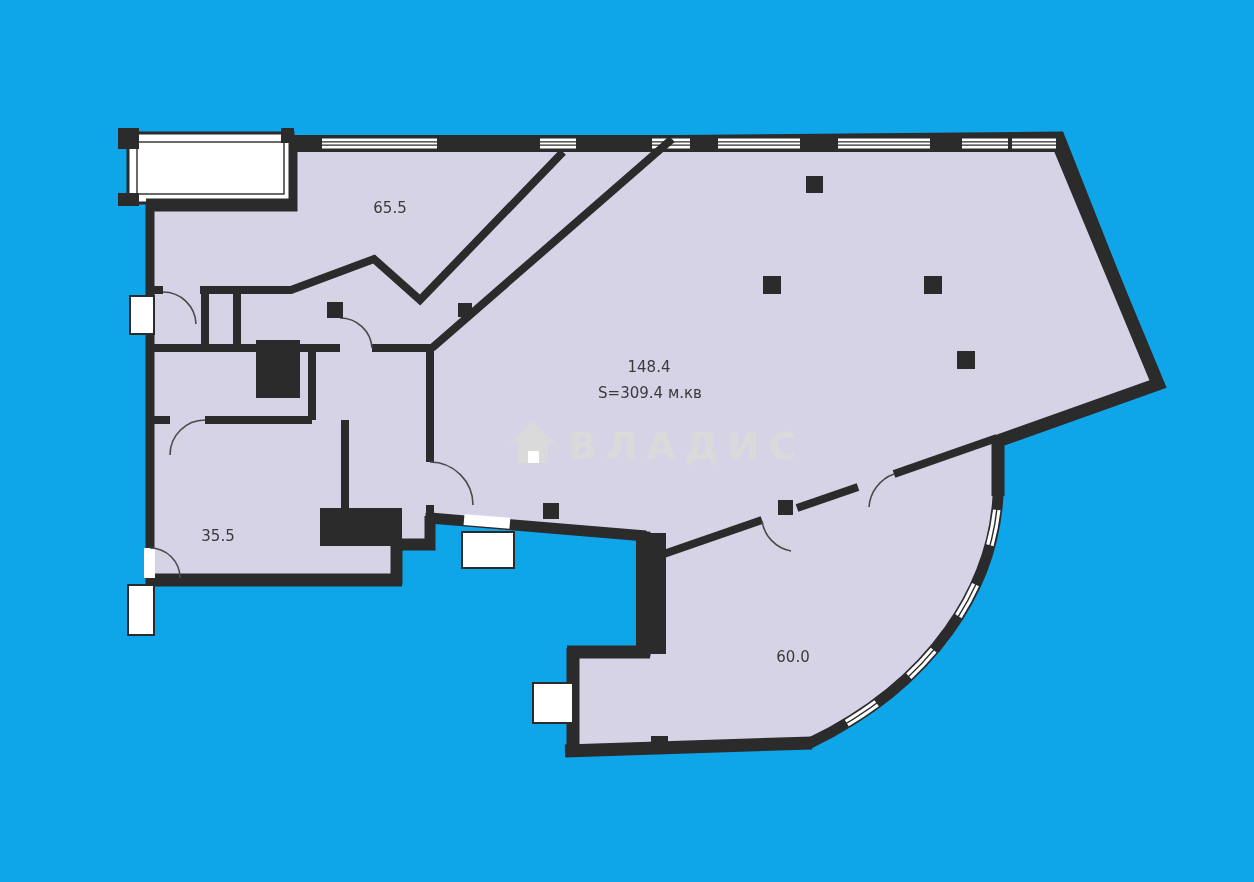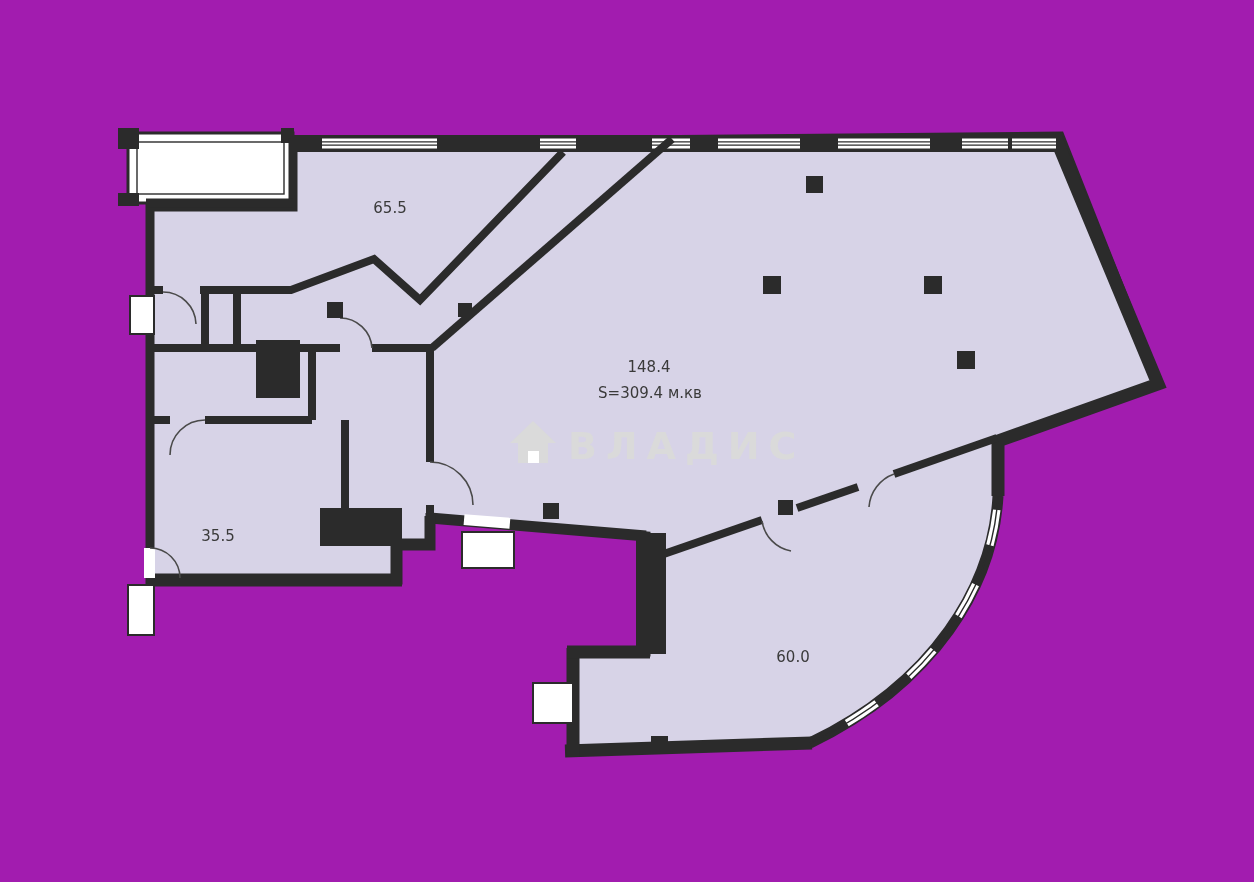--- a/index.html
+++ b/index.html
@@ -1,16 +1,16 @@
 <!DOCTYPE html>
 <html><head>
 <meta charset="utf-8">
 <style>
   html,body{margin:0;padding:0;background:#ffffff;}
-  .canvas{position:relative;width:1254px;height:882px;background:#a21caf;overflow:hidden;
+  .canvas{position:relative;width:1254px;height:882px;background:#0ea5e9;overflow:hidden;
           font-family:"DejaVu Sans",sans-serif;}
   svg{position:absolute;left:0;top:0;}
   .outline{fill:#d7d3e7;stroke:#2b2b2b;stroke-width:9;stroke-linejoin:miter;}
   .wall8{stroke:#2b2b2b;stroke-width:8;fill:none;stroke-linecap:butt;}
   .wall9{stroke:#2b2b2b;stroke-width:9;fill:none;}
   .wall11{stroke:#2b2b2b;stroke-width:11;fill:none;}
   .wall13{stroke:#2b2b2b;stroke-width:13;fill:none;stroke-linejoin:miter;}
   .solid{fill:#2b2b2b;}
   .thin{stroke:#2b2b2b;stroke-width:3;fill:#ffffff;}
   .thin2{stroke:#2b2b2b;stroke-width:2;fill:#ffffff;}

